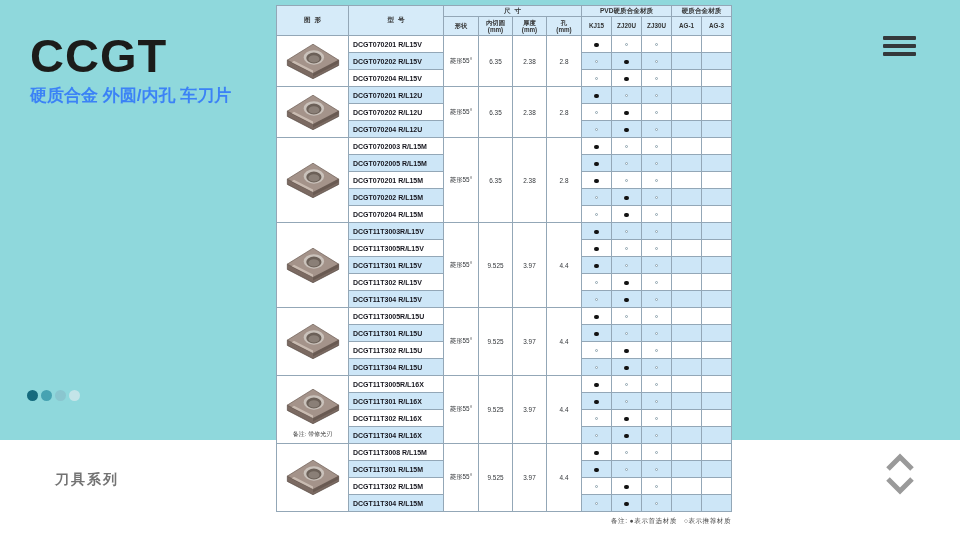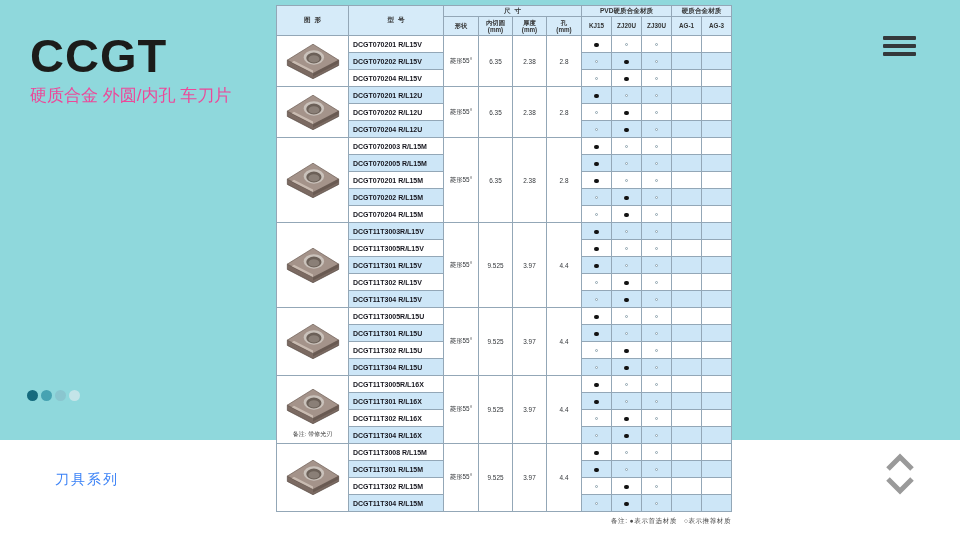--- a/index.html
+++ b/index.html
@@ -8,24 +8,24 @@
   }
   *{margin:0;padding:0;box-sizing:border-box;}
   html,body{width:960px;height:540px;overflow:hidden;background:#fff;
     font-family:"Liberation Sans","DejaVu Sans",sans-serif;}
   .stage{position:relative;width:960px;height:540px;background:#fff;padding-left:33px;}
   .teal-bg{position:absolute;left:0;top:0;width:960px;height:440px;background:var(--teal);}
 
   
   .brand{position:absolute;left:30px;top:30px;color:#1c1c1a;}
   .brand h1{font-size:47px;font-weight:600;letter-spacing:1px;line-height:1.1;}
-  .brand h2{font-size:17px;font-weight:400;margin-top:2px;color:#ec4899;}
+  .brand h2{font-size:17px;font-weight:700;margin-top:2px;color:#3b82f6;}
   .dots{position:absolute;left:27px;top:390px;display:flex;gap:3px;}
   .dots span{width:11px;height:11px;border-radius:50%;display:inline-block;}
-  .series-label{position:absolute;left:55px;top:471px;font-size:14px;color:#3b82f6;letter-spacing:2px;}
+  .series-label{position:absolute;left:55px;top:471px;font-size:14px;color:#737373;letter-spacing:2px;font-weight:bold;}
 
   
   .menu-btn{position:absolute;left:883px;top:36px;width:33px;cursor:pointer;}
   .menu-btn i{display:block;height:4px;background:#34393b;border-radius:1px;margin-bottom:4px;}
   .pager{position:absolute;left:885px;top:451px;width:30px;}
   .pager svg{display:block;cursor:pointer;}
 
   
   .table-wrap{position:absolute;left:276px;top:5px;width:455px;background:#fff;}
   table{border-collapse:collapse;table-layout:fixed;width:455px;background:#fff;}

